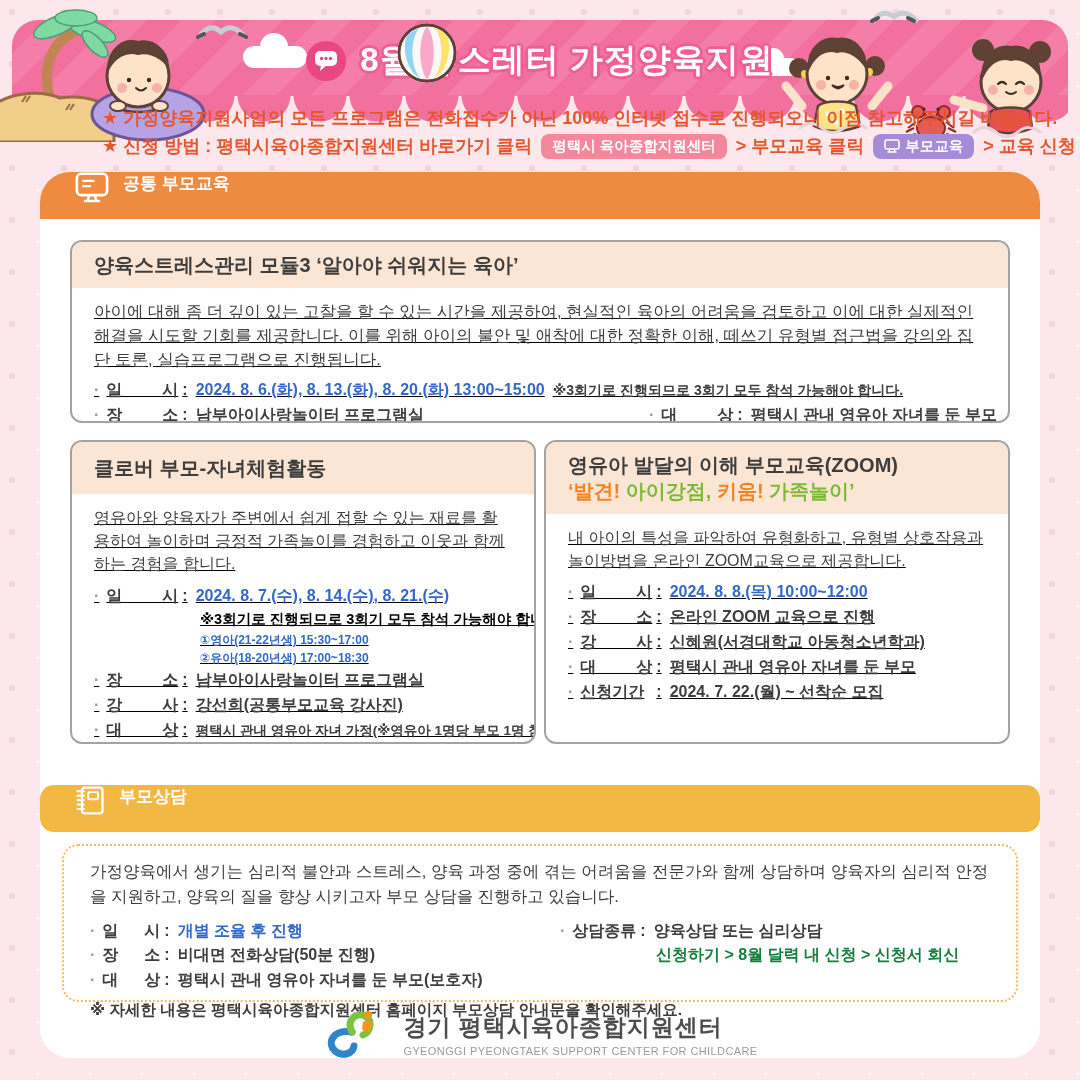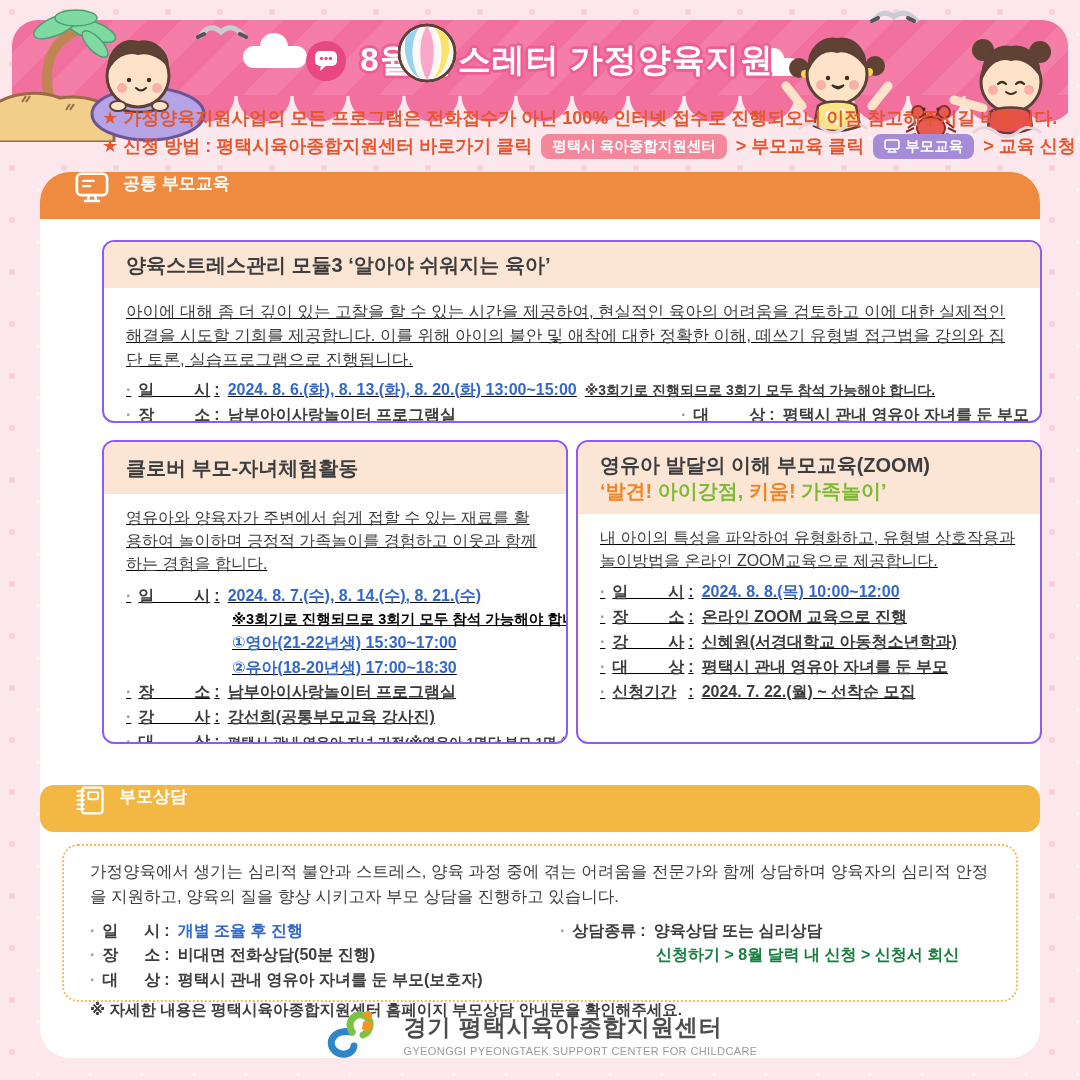--- a/index.html
+++ b/index.html
@@ -59,39 +59,39 @@
     background:#ffffff;border-radius:30px;
   }
   .section-bar{
     position:absolute;left:0;width:1000px;height:47px;display:flex;align-items:flex-start;
     gap:13px;padding-left:34px;box-sizing:border-box;color:#fff;font-size:17px;font-weight:700;
   }
   .bar-edu{top:0;background:#ee8b40;border-radius:30px 30px 0 0;}
   .bar-counsel{top:613px;background:#f3b844;border-radius:14px;}
   
   .pbox{
-    position:absolute;border:2px solid #8b5cf6;border-radius:12px;background:#fff;
-    box-sizing:border-box;overflow:hidden;margin-left:32px;
+    position:absolute;border:2px solid #a3a3a3;border-radius:12px;background:#fff;
+    box-sizing:border-box;overflow:hidden;
   }
   .pbox-head{
     background:#fbe6d6;padding:10px 22px;font-size:20px;font-weight:800;color:#3d3d3d;
     border-radius:9px 9px 0 0;line-height:1.3;
   }
   .pbox-body{padding:12px 22px;text-decoration:underline;}
   .desc{font-size:16px;color:#3d3d3d;line-height:1.5;margin:0 0 8px 0;}
   .row{display:flex;align-items:baseline;white-space:nowrap;font-size:16px;color:#3d3d3d;line-height:1.55;font-weight:600;}
   .row::before{content:"·";color:#9a9a9a;margin-right:7px;font-weight:800;}
   .lbl{display:inline-block;text-align:justify;text-align-last:justify;flex:0 0 auto;}
   .lbl-w{width:72px;}
   .lbl-n{width:58px;}
   .colon{margin:0 8px 0 4px;}
   .colon::before{content:":";}
   .blue{color:#3468c8;}
   .small-note{font-size:14px;font-weight:600;margin-left:8px;}
-  .subline{margin-left:106px;white-space:nowrap;font-size:16px;line-height:1.55;font-weight:600;}
+  .subline{margin-left:106px;white-space:nowrap;font-size:12px;line-height:1.55;font-weight:600;}
   .grid2{display:grid;grid-template-columns:555px 1fr;}
   .tgt-small{font-size:13.5px;}
   .accent-o{color:#f5821f;}
   .accent-g{color:#7cba33;}
   
   .counsel-box{
     position:absolute;left:22px;top:672px;width:956px;height:158px;box-sizing:border-box;
     border:2px dotted #f0ba5e;border-radius:16px;padding:13px 26px;
   }
   .cgrid{display:grid;grid-template-columns:470px 1fr;margin-top:4px;}

